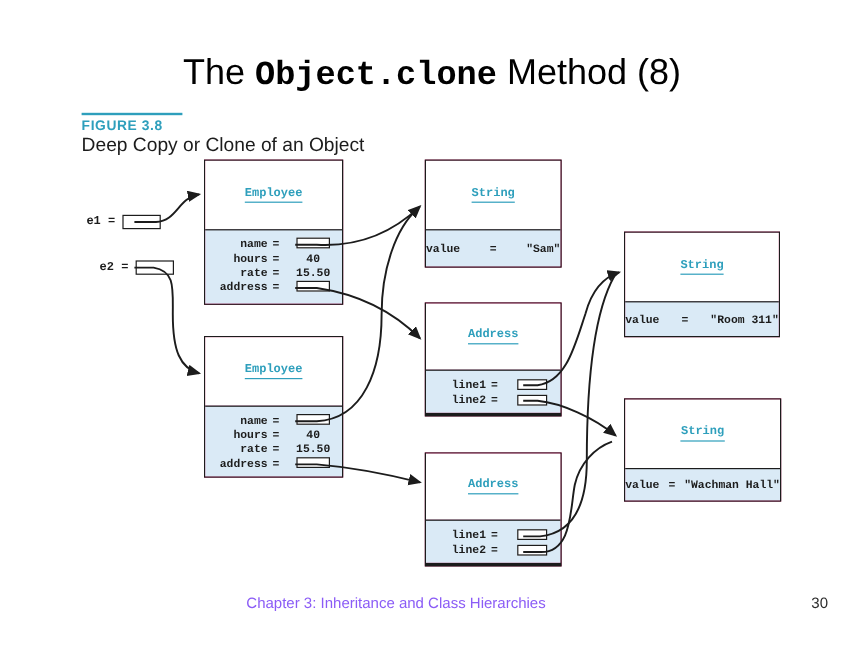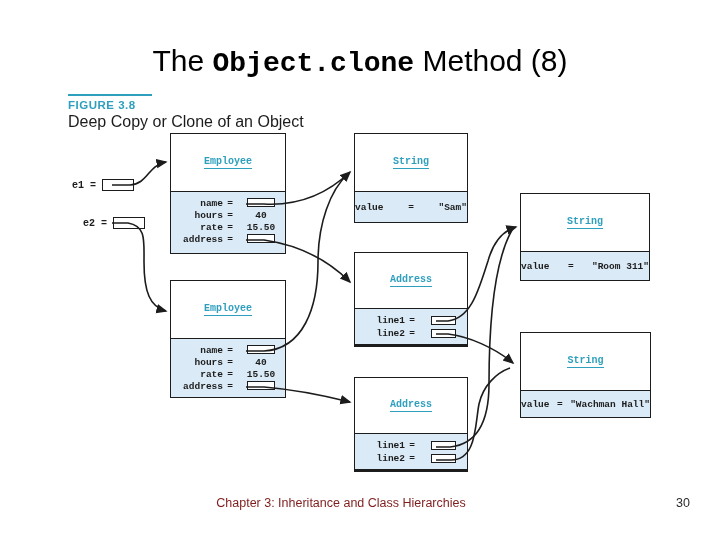--- a/index.html
+++ b/index.html
@@ -60,22 +60,22 @@
   #var-e1{left:72px;top:178px;}
   #var-e2{left:83px;top:216px;}
   .var-lbl{width:16px;text-align:left;}
   .var-eq{width:10px;text-align:center;margin-right:4px;}
   .var-ptr{width:32px;height:12px;border:1.5px solid #1c1c1c;background:#fff;box-sizing:border-box;}
 
   
   .links{position:absolute;inset:0;pointer-events:none;}
 
   
-  .footer{position:absolute;left:15px;top:496px;width:652px;text-align:center;
-          font-size:12.5px;color:#7f1d1d;}
+  .footer{position:absolute;left:4px;top:496px;width:652px;text-align:center;
+          font-size:12.5px;color:#8b5cf6;}
   .pagenum{position:absolute;right:30px;top:496px;font-size:12.5px;color:#2b2b2b;}
 </style>
 </head>
 <body>
 
 <div class="slide">
 
   <div class="title">
     <span>The</span>
     <span class="code">Object.clone</span>

